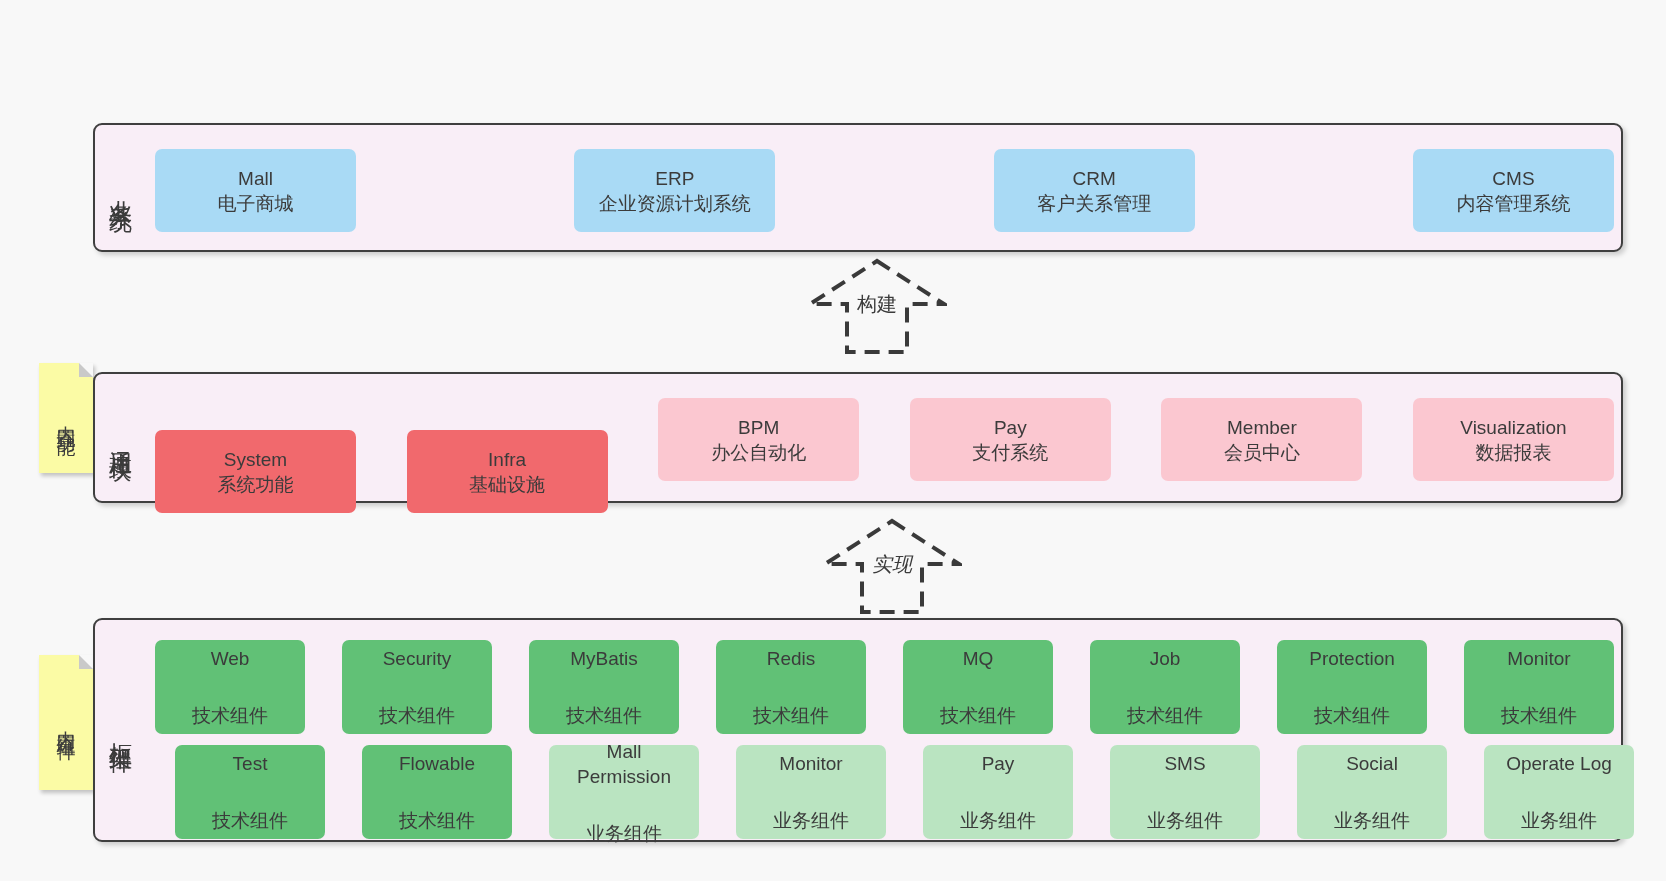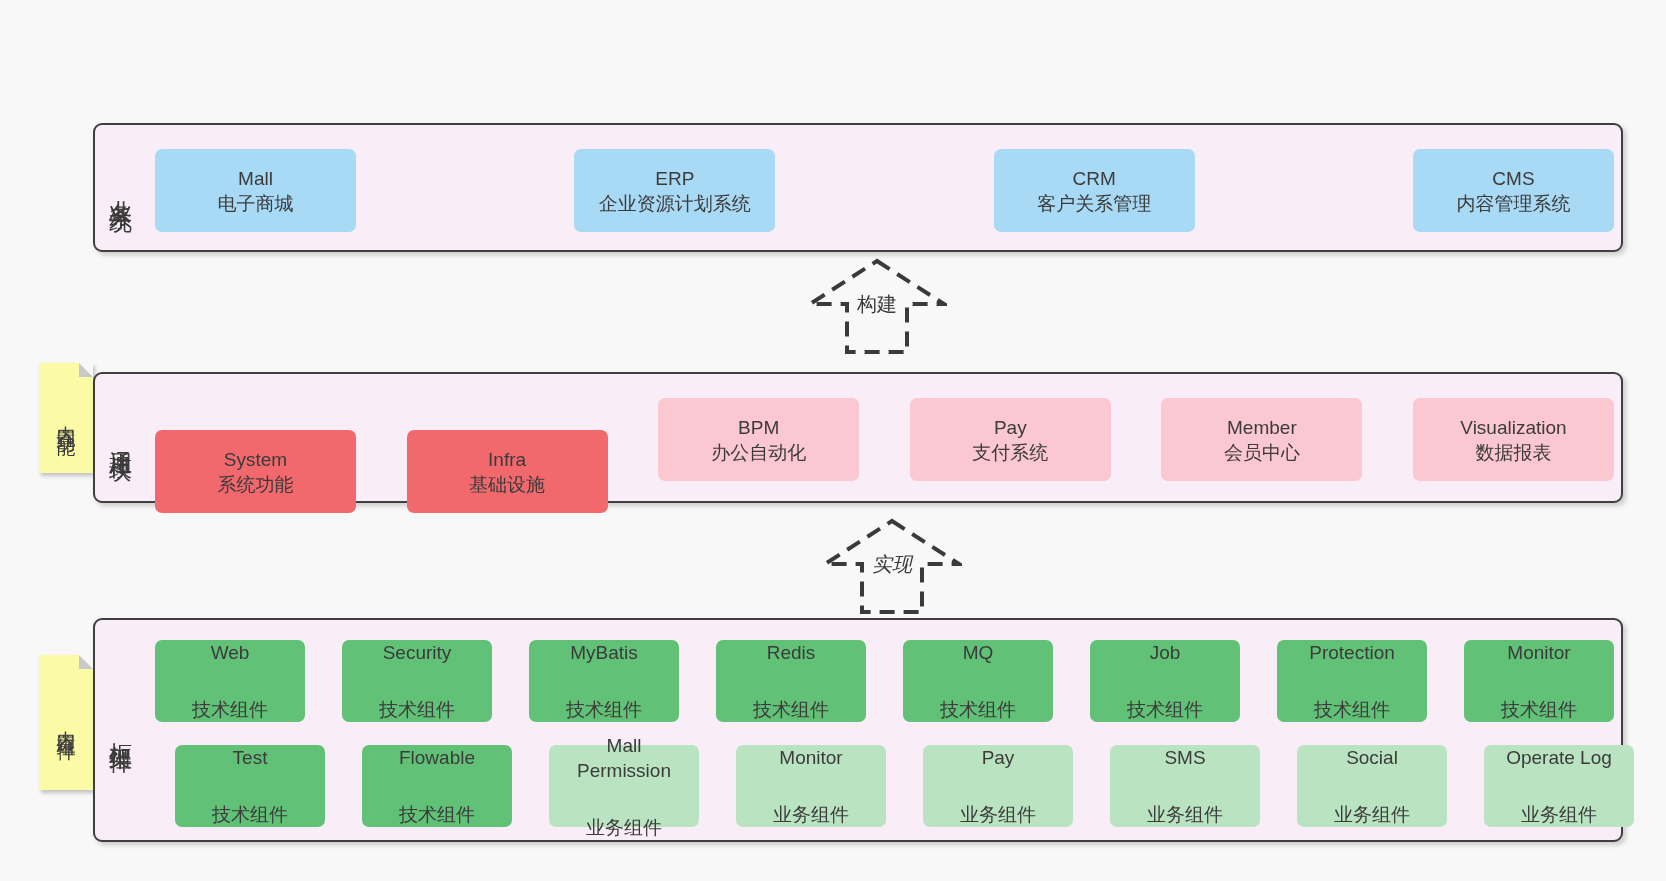--- a/index.html
+++ b/index.html
@@ -30,21 +30,21 @@
   .row{
     position:absolute; left:60px; width:1459px;
     display:flex; justify-content:space-between;
   }
   .box{
     box-sizing:border-box; border-radius:7px;
     display:flex; flex-direction:column; justify-content:center; align-items:center;
     text-align:center; font-size:19px; line-height:25px; padding:4px 8px;
   }
   .b201{width:201px; height:83px;}
-  .b150{width:150px; height:82px;gap:32px;}
+  .b150{width:150px; height:94px;gap:32px;}
   .blue{background:var(--blue,#a9daf5);}
   .red{background:var(--red,#f1696d);margin-top:32px;}
   .pink{background:var(--pink,#fbc7d0);}
   .gdark{background:var(--green-dark,#61c176);}
   .glight{background:var(--green-light,#bae4c1);}
   .sticky{
     position:absolute; left:39px; width:54px; z-index:1;
     background:linear-gradient(225deg, rgba(0,0,0,0) 10px, var(--sticky-yellow,#fbfba5) 10px);
     box-shadow:2px 3px 4px rgba(0,0,0,0.22);
     display:flex; align-items:center; justify-content:center;

